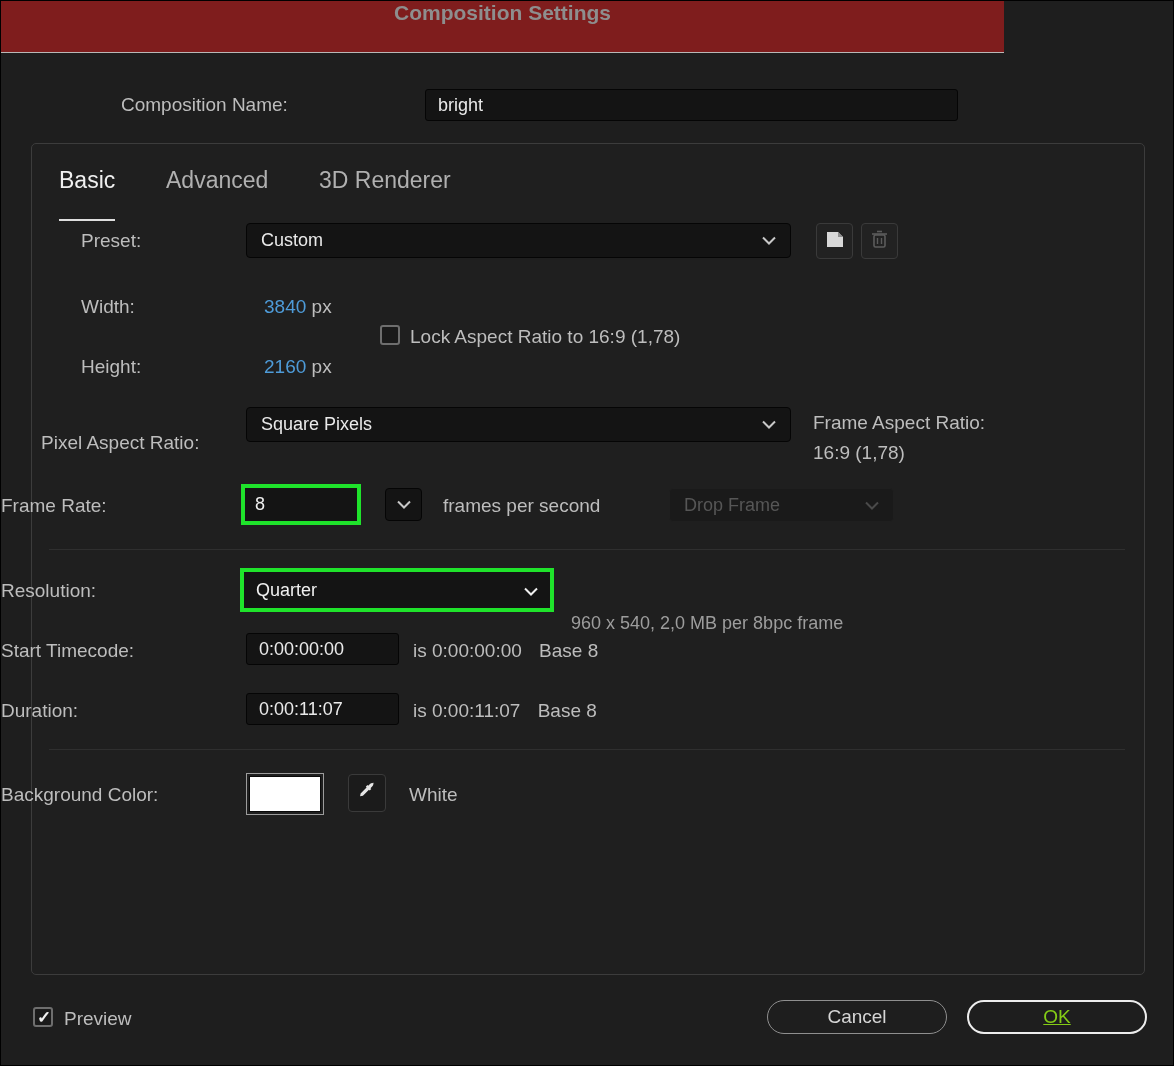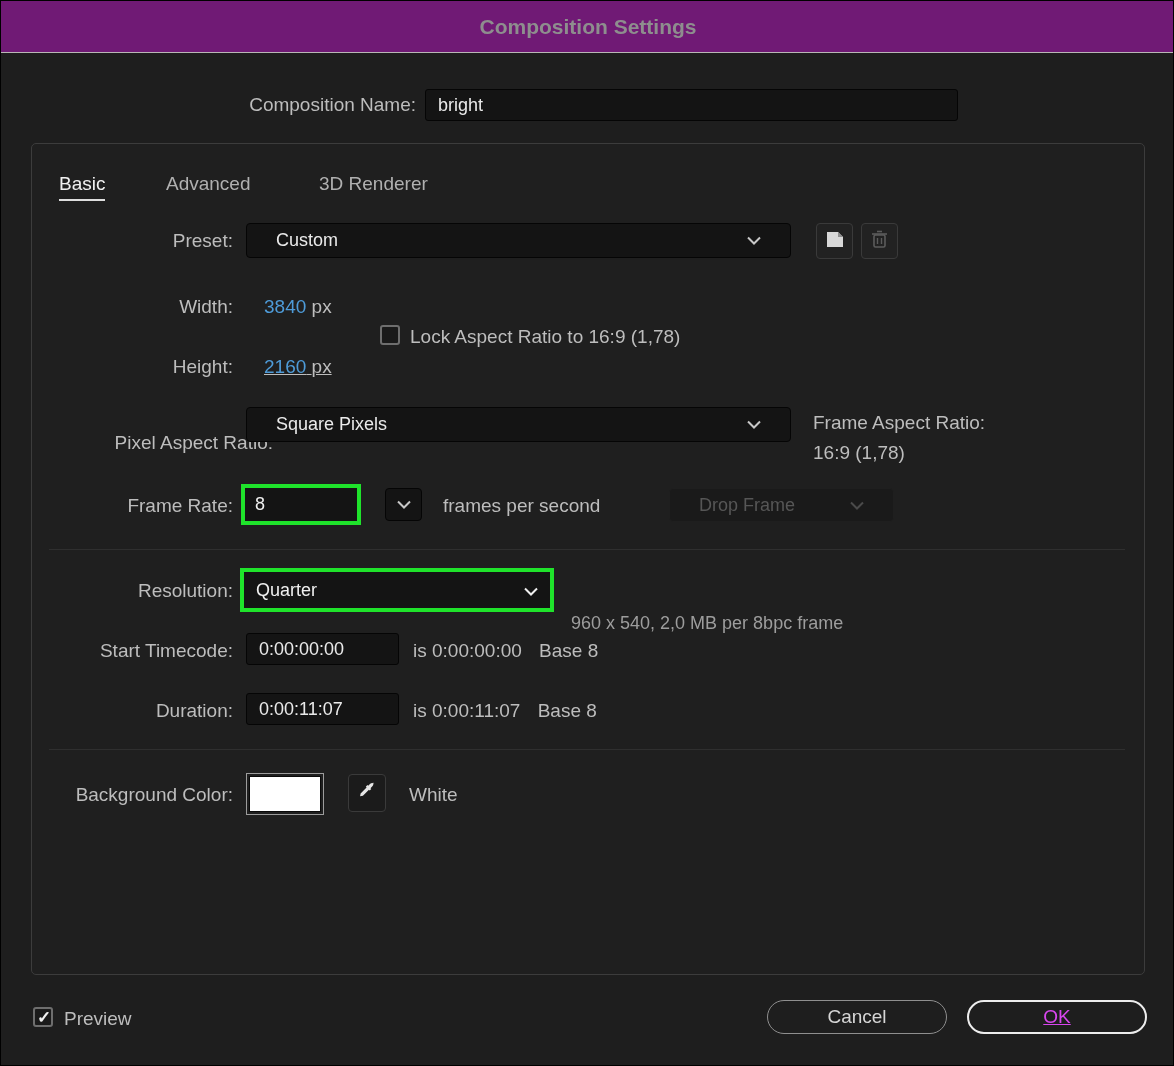--- a/index.html
+++ b/index.html
@@ -6,49 +6,49 @@
   html,body { width:1174px; height:1066px; }
   body {
     position:relative;
     background:#1e1e1e;
     font-family:"Liberation Sans", sans-serif;
     color:#c4c4c4;
     overflow:hidden;
     border:1px solid #000;
   }
   .titlebar {
-    position:absolute; left:0; top:0; width:1174px; height:52px;
-    background:#701a75; border-bottom:1px solid #b9b7b6;
-    display:flex; align-items:center; justify-content:center;
+    position:absolute; left:0; top:0; width:1003px; height:52px;
+    background:#7f1d1d; border-bottom:1px solid #b9b7b6;
+    display:flex; align-items:flex-start; justify-content:center;
   }
   .titlebar .title { font-size:21px; font-weight:bold; color:#8e8e8e; }
 
   .label { position:absolute; font-size:19px; color:#bdbdbd; height:24px; line-height:24px; }
-  .r { text-align:right; }
+  .r { }
 
   .text-input {
     position:absolute; background:#141414; border:1px solid #050505; border-radius:3px;
     color:#eaeaea; font-size:18px; display:flex; align-items:center; padding:4px 12px;
   }
 
   .dropdown {
     position:absolute; background:#141414; border:1px solid #050505; border-radius:4px;
     color:#eaeaea; font-size:18px; display:flex; align-items:center;
-    justify-content:space-between; padding:0 29px; cursor:default;
+    justify-content:space-between; padding:0 14px; cursor:default;
   }
   .dropdown .chev { color:#c8c8c8; display:flex; align-items:center; }
   .dropdown.disabled { color:#565656; border-color:#1f1f1f; background:#1a1a1a; }
   .dropdown.disabled .chev { color:#4a4a4a; }
 
   .panel {
     position:absolute; left:30px; top:142px; width:1114px; height:832px;
     border:1px solid #3c3c3c; border-radius:5px; background:#1f1f1f;
   }
 
-  .tab { position:absolute; top:172px; font-size:19px; color:#b0b0b0; padding-bottom:4px; cursor:default; }
+  .tab { position:absolute; top:166px; font-size:23px; color:#b0b0b0; padding-bottom:25px; cursor:default; }
   .tab.active { color:#f0f0f0; border-bottom:2px solid #dedede; }
 
   .icon-btn {
     position:absolute; width:37px; height:36px; background:#222;
     border:1px solid #3a3a3a; border-radius:4px;
     display:flex; align-items:center; justify-content:center;
   }
 
   .value-blue { color:#4e9bd8;margin-left:18px; }
   .unit { color:#bdbdbd; }
@@ -81,21 +81,21 @@
     border:1px solid #9c9c9c; background:#1e1e1e; padding:2px;
   }
   .swatch-inner { width:100%; height:100%; border:1px solid #0a0a0a; }
 
   .pill-btn {
     position:absolute; top:999px; width:180px; height:34px; border-radius:17px;
     background:transparent; border:1.5px solid #8f8f8f; color:#d6d6d6;
     font-size:19px; display:flex; align-items:center; justify-content:center;
     font-family:"Liberation Sans", sans-serif;
   }
-  .pill-btn.primary { border:2px solid #ededed; color:#d946ef;text-decoration:underline; }
+  .pill-btn.primary { border:2px solid #ededed; color:#84cc16;text-decoration:underline; }
 </style>
 </head>
 <body>
 
 <div class="titlebar">
   <span class="title">Composition Settings</span>
 </div>
 
 <div class="label r" style="left:120px; top:92px; width:295px;">Composition Name:</div>
 <div class="text-input" style="left:424px; top:88px; width:533px; height:32px;">
@@ -140,21 +140,21 @@
 <div class="label r" style="left:80px; top:294px; width:152px;">Width:</div>
 <div class="label" style="left:245px; top:294px; width:200px;">
   <span class="value-blue">3840</span>
   <span class="unit">px</span>
 </div>
 
 <div class="checkbox" style="left:379px; top:324px;"></div>
 <div class="label" style="left:409px; top:324px; width:400px;">Lock Aspect Ratio to 16:9 (1,78)</div>
 
 <div class="label r" style="left:80px; top:354px; width:152px;">Height:</div>
-<div class="label" style="left:245px; top:354px; width:200px;text-decoration:underline;">
+<div class="label" style="left:245px; top:354px; width:200px;">
   <span class="value-blue">2160</span>
   <span class="unit">px</span>
 </div>
 
 <div class="label r" style="left:0px; top:430px; width:232px;margin-left:40px;">Pixel Aspect Ratio:</div>
 <div class="dropdown" style="left:245px; top:406px; width:545px; height:35px;">
   <span>Square Pixels</span>
   <span class="chev">
     <svg width="14" height="9" viewBox="0 0 14 9">
         <polyline points="1,1.5 7,7.5 13,1.5" fill="none" stroke="currentColor" stroke-width="2"></polyline>

